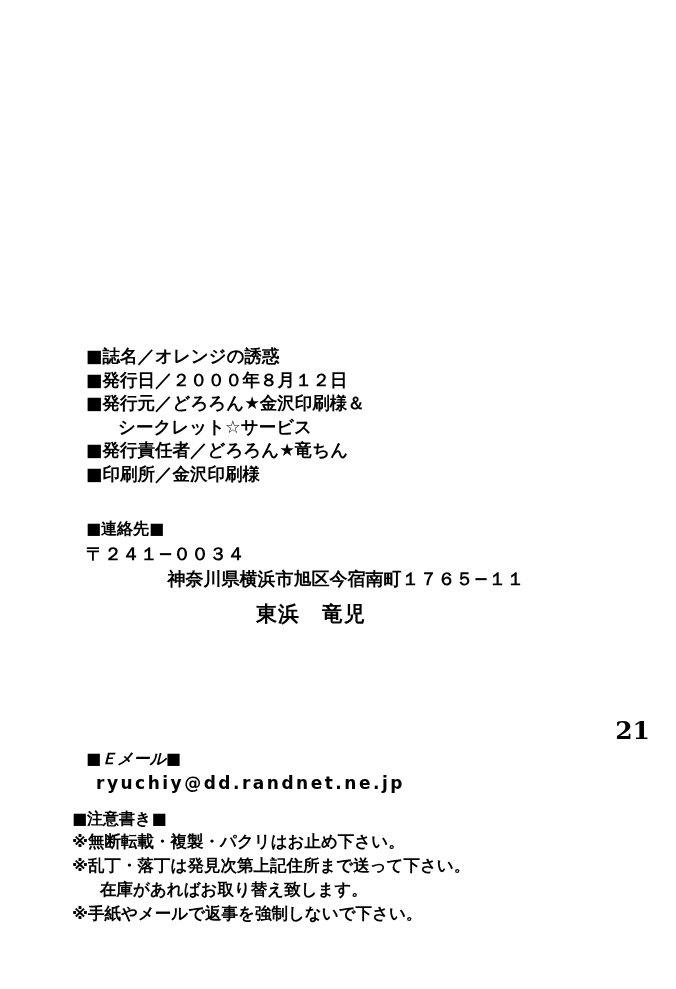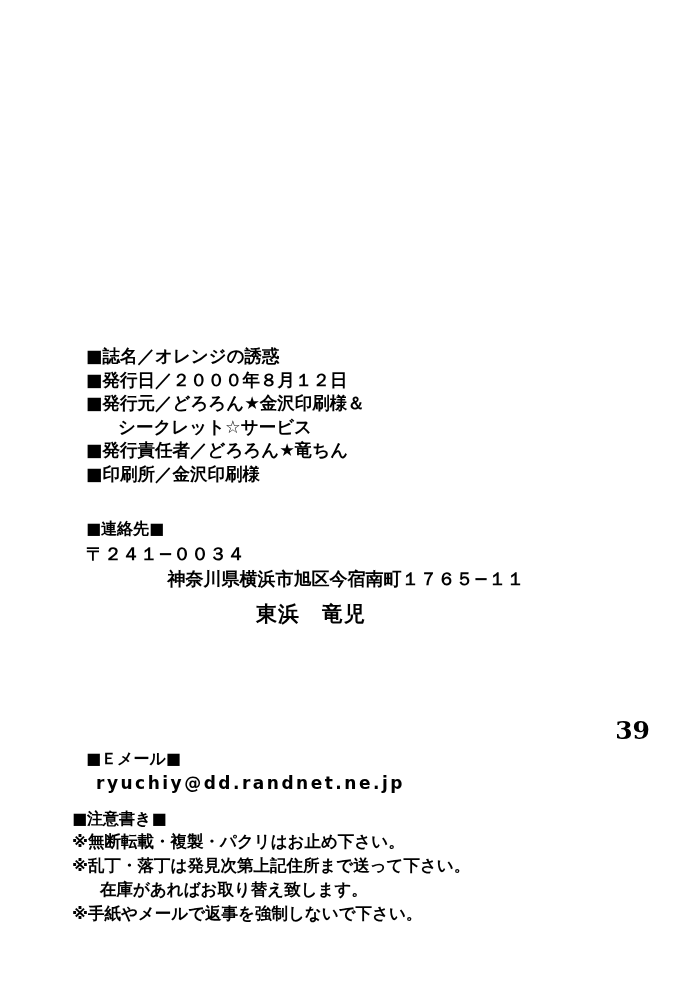--- a/index.html
+++ b/index.html
@@ -77,20 +77,21 @@
     position: absolute;
     left: 86px;
     top: 748px;
     width: 540px;
   }
   .email-head {
     font-size: 16px;
     font-weight: bold;
     line-height: 22px;
     white-space: pre;
+    font-style: italic;
   }
   .email-addr {
     font-size: 17px;
     font-weight: bold;
     line-height: 26px;
     white-space: pre;
     letter-spacing: 2.5px;
     padding-left: 10px;
   }
   .notes-block {
@@ -151,15 +152,15 @@
   </div>
 
   <div class="notes-block">
     <div class="notes-head">■注意書き■</div>
     <div class="note-line">※無断転載・複製・パクリはお止め下さい。</div>
     <div class="note-line">※乱丁・落丁は発見次第上記住所まで送って下さい。</div>
     <div class="note-line sub">在庫があればお取り替え致します。</div>
     <div class="note-line">※手紙やメールで返事を強制しないで下さい。</div>
   </div>
 
-  <div class="page-number">39</div>
+  <div class="page-number">21</div>
 
 </div>
 
 </body></html>

